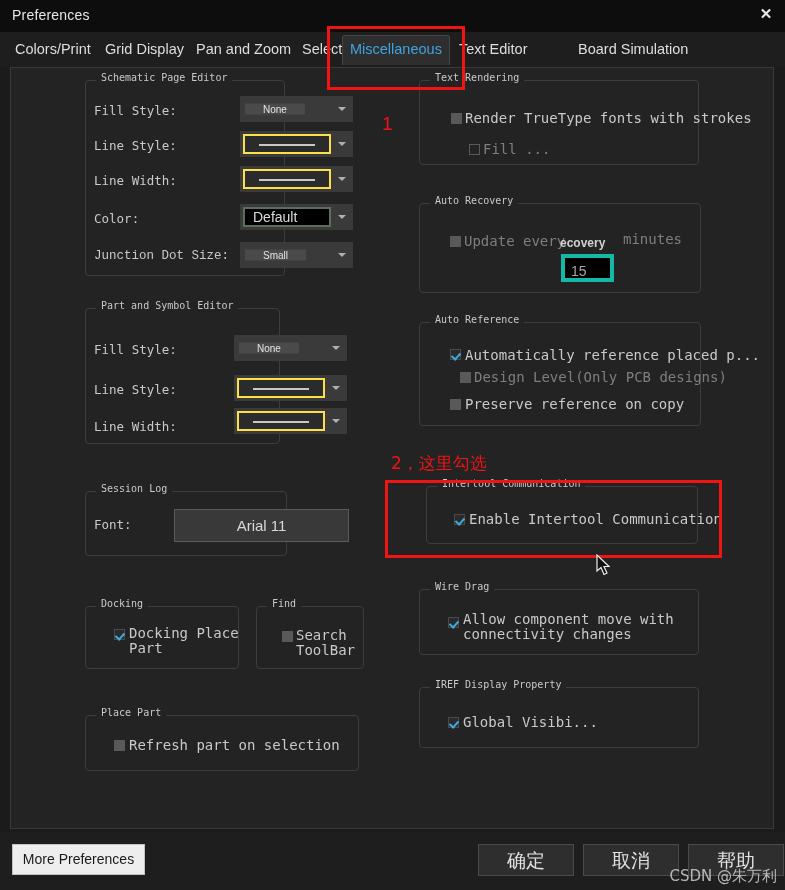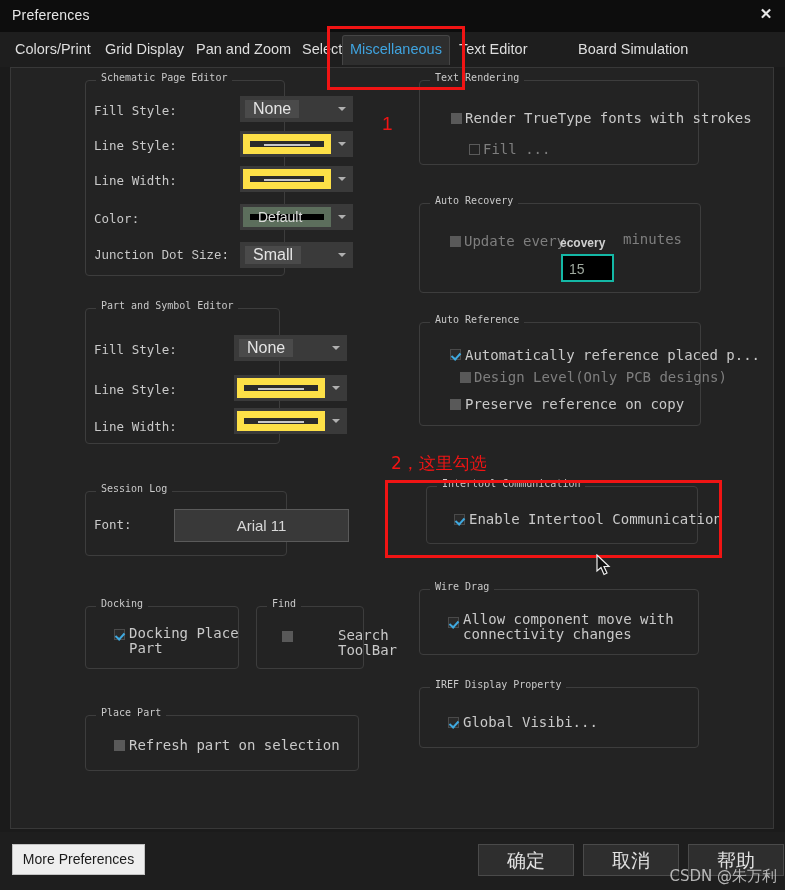--- a/index.html
+++ b/index.html
@@ -93,37 +93,37 @@
   .combo {
     position: absolute;
     background: #3a3a3a;
     box-sizing: border-box;
     cursor: pointer;
   }
   .combo .val {
     position: absolute; left: 5px; top: 50%;
     transform: translateY(-50%);
     font-family: "Liberation Sans", sans-serif;
-    font-size: 16px;
+    font-size: 10px;
     color: #e4e4e4;
     background: #4a4a4a;
-    padding: 0 8px;
+    padding: 0 18px;
   }
   .combo .arrow {
     position: absolute; right: 7px; top: 50%;
     transform: translateY(-50%);
     width: 0; height: 0;
     border-left: 4px solid transparent;
     border-right: 4px solid transparent;
     border-top: 4px solid #b0b0b0;
   }
   .combo .inner-box {
     position: absolute; left: 3px; top: 3px; right: 22px; bottom: 3px;
     background: #2b2b2b;
-    border: 7px solid #fde047;
+    border: 2px solid #fde047;
     box-sizing: border-box;
     text-align: center;
   }
   .combo .inner-box.black { background: #000; border-color: #5c6e5c; }
   .combo .inner-box .line {
     position: absolute; left: 14px; right: 14px; top: 50%;
     height: 2px; background: #c8c8c8;
   }
   .combo .inner-box .lineval {
     position: absolute; left: 8px; top: 50%;
@@ -167,21 +167,21 @@
     box-sizing: border-box;
     text-align: center;
     font-family: "Liberation Sans", sans-serif;
     font-size: 15px;
     color: #d8d8d8;
     cursor: pointer;
   }
   .spin {
     position: absolute;
     background: #000;
-    border: 2px solid #14b8a6;
+    border: 4px solid #14b8a6;
     box-sizing: border-box;
     color: #9fa99f;
     font-family: "Liberation Sans", sans-serif;
     font-size: 14px;
     padding-left: 6px;
     line-height: 26px;
     cursor: text;
   }
 
   
@@ -349,21 +349,21 @@
   <div class="group" style="left:74px; top:538px; width:154px; height:63px;">
     <div class="group-title">Docking</div>
     <div class="cb on" style="left:28px; top:22px;"></div>
     <div class="cbtext" style="left:43px; top:19px;">Docking Place
 Part</div>
   </div>
 
   <div class="group" style="left:245px; top:538px; width:108px; height:63px;">
     <div class="group-title">Find</div>
     <div class="cb off" style="left:25px; top:24px;"></div>
-    <div class="cbtext" style="left:39px; top:21px;margin-left:42px;">Search
+    <div class="cbtext" style="left:39px; top:21px;">Search
 ToolBar</div>
   </div>
 
   <div class="group" style="left:74px; top:647px; width:274px; height:56px;">
     <div class="group-title">Place Part</div>
     <div class="cb off" style="left:28px; top:24px;"></div>
     <div class="cbtext" style="left:43px; top:22px;">Refresh part on selection</div>
   </div>
 
   <div class="group" style="left:408px; top:12px; width:280px; height:85px;">

